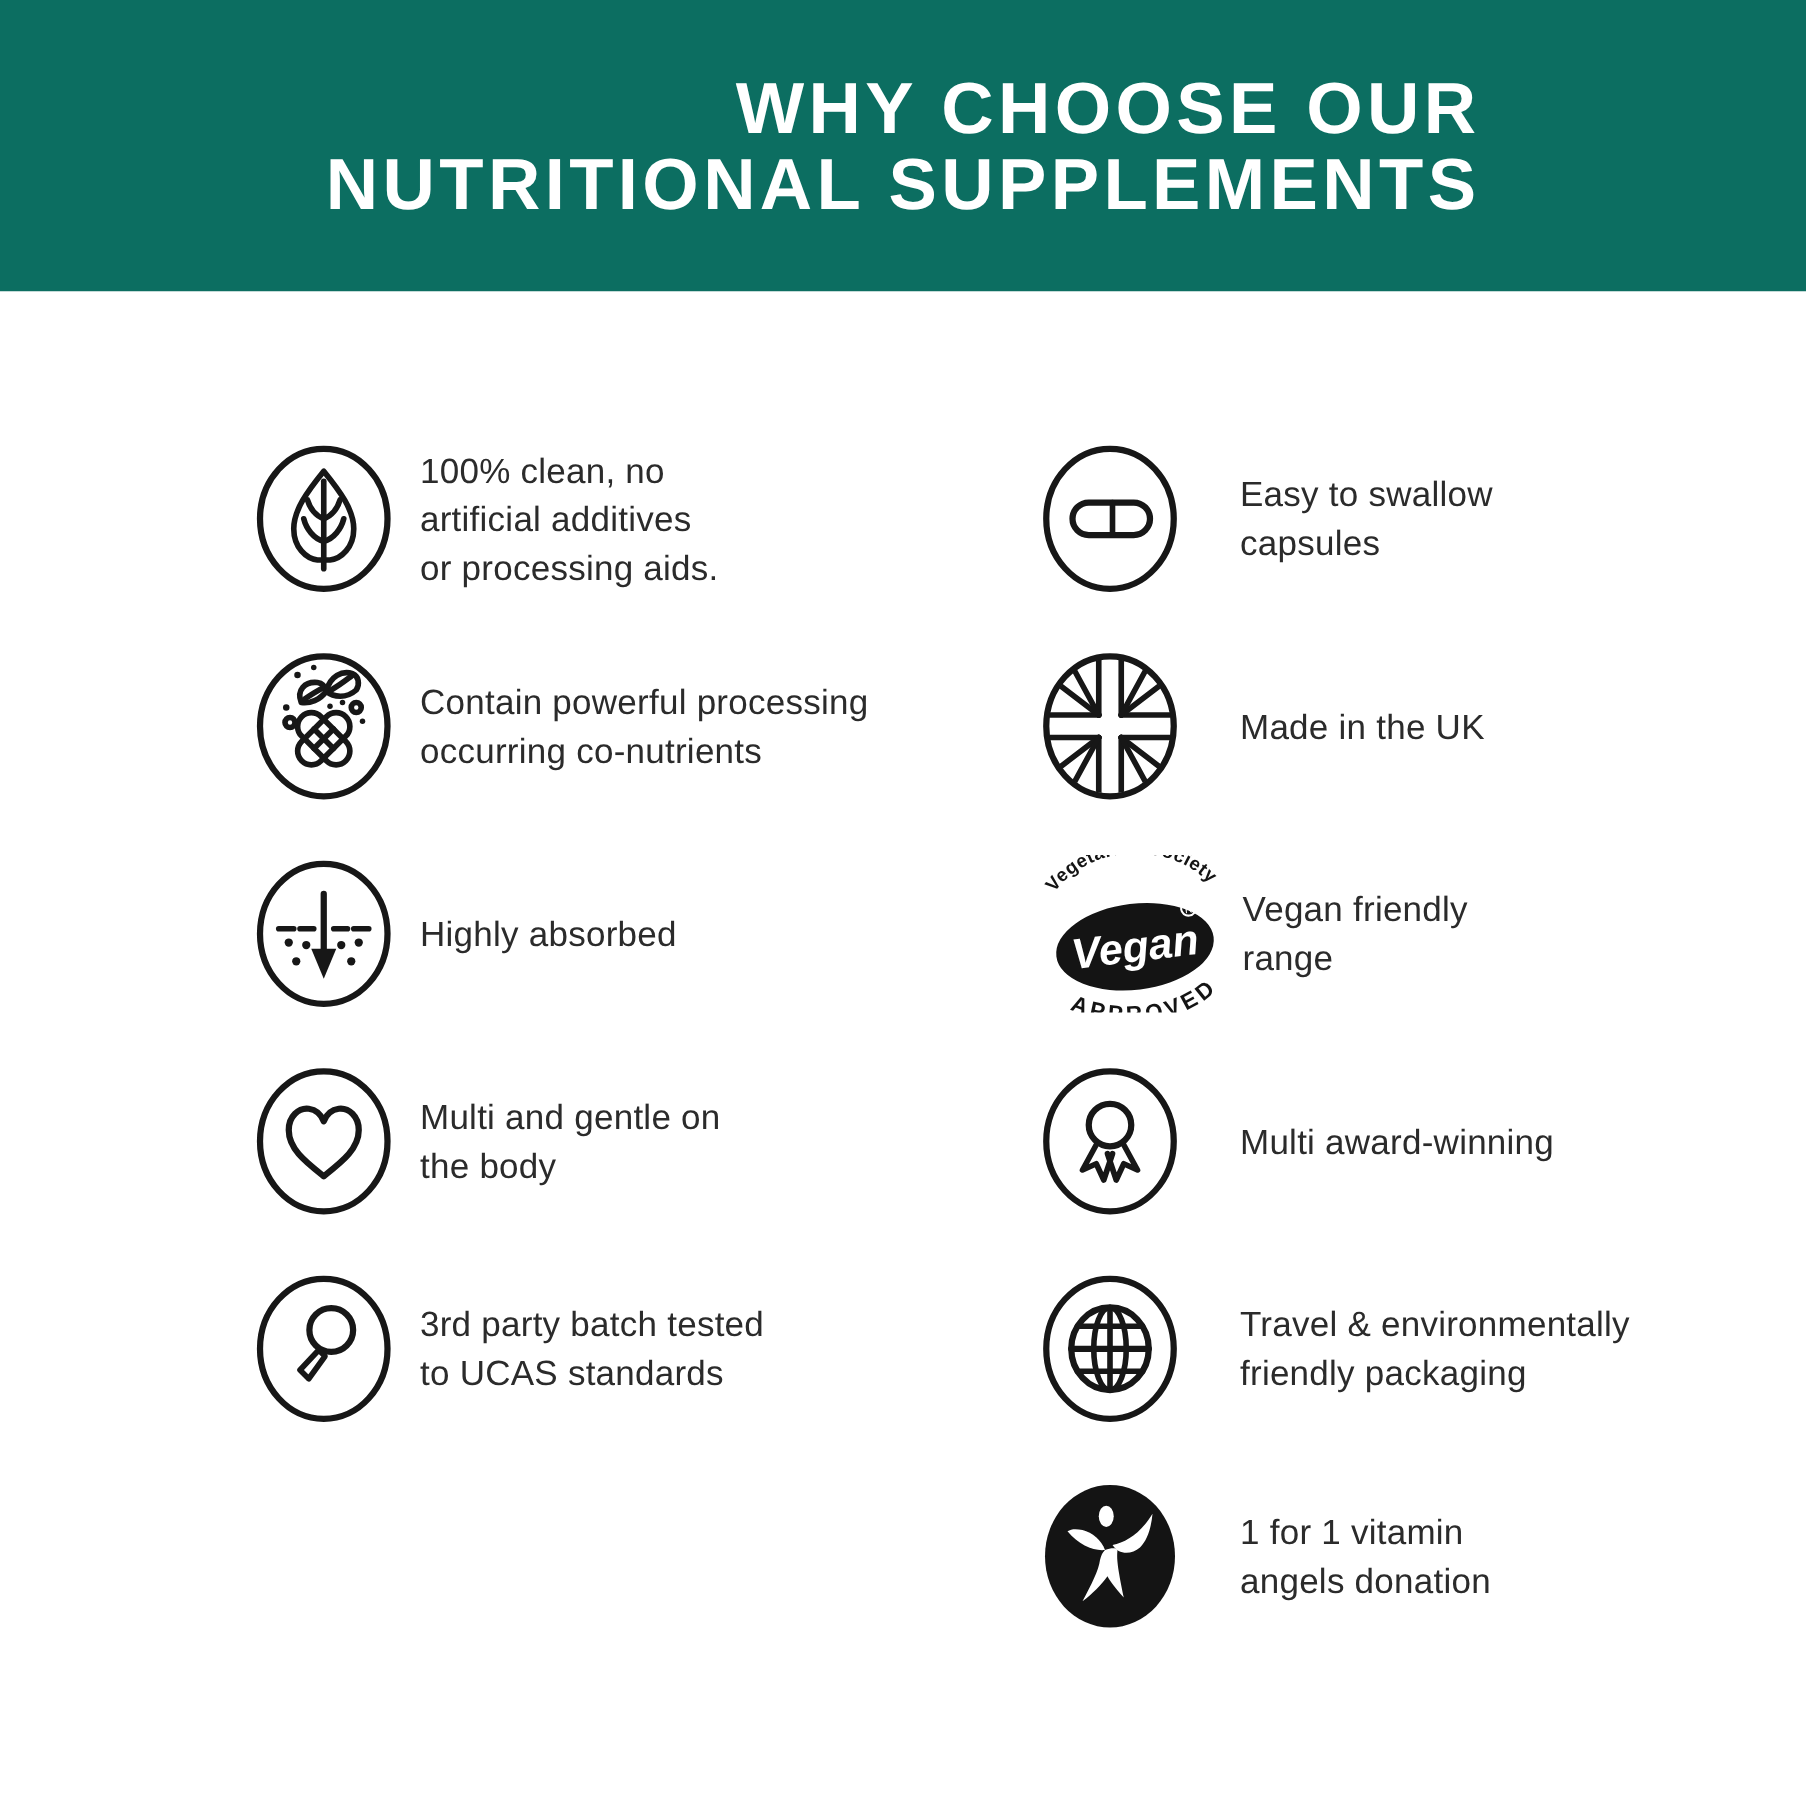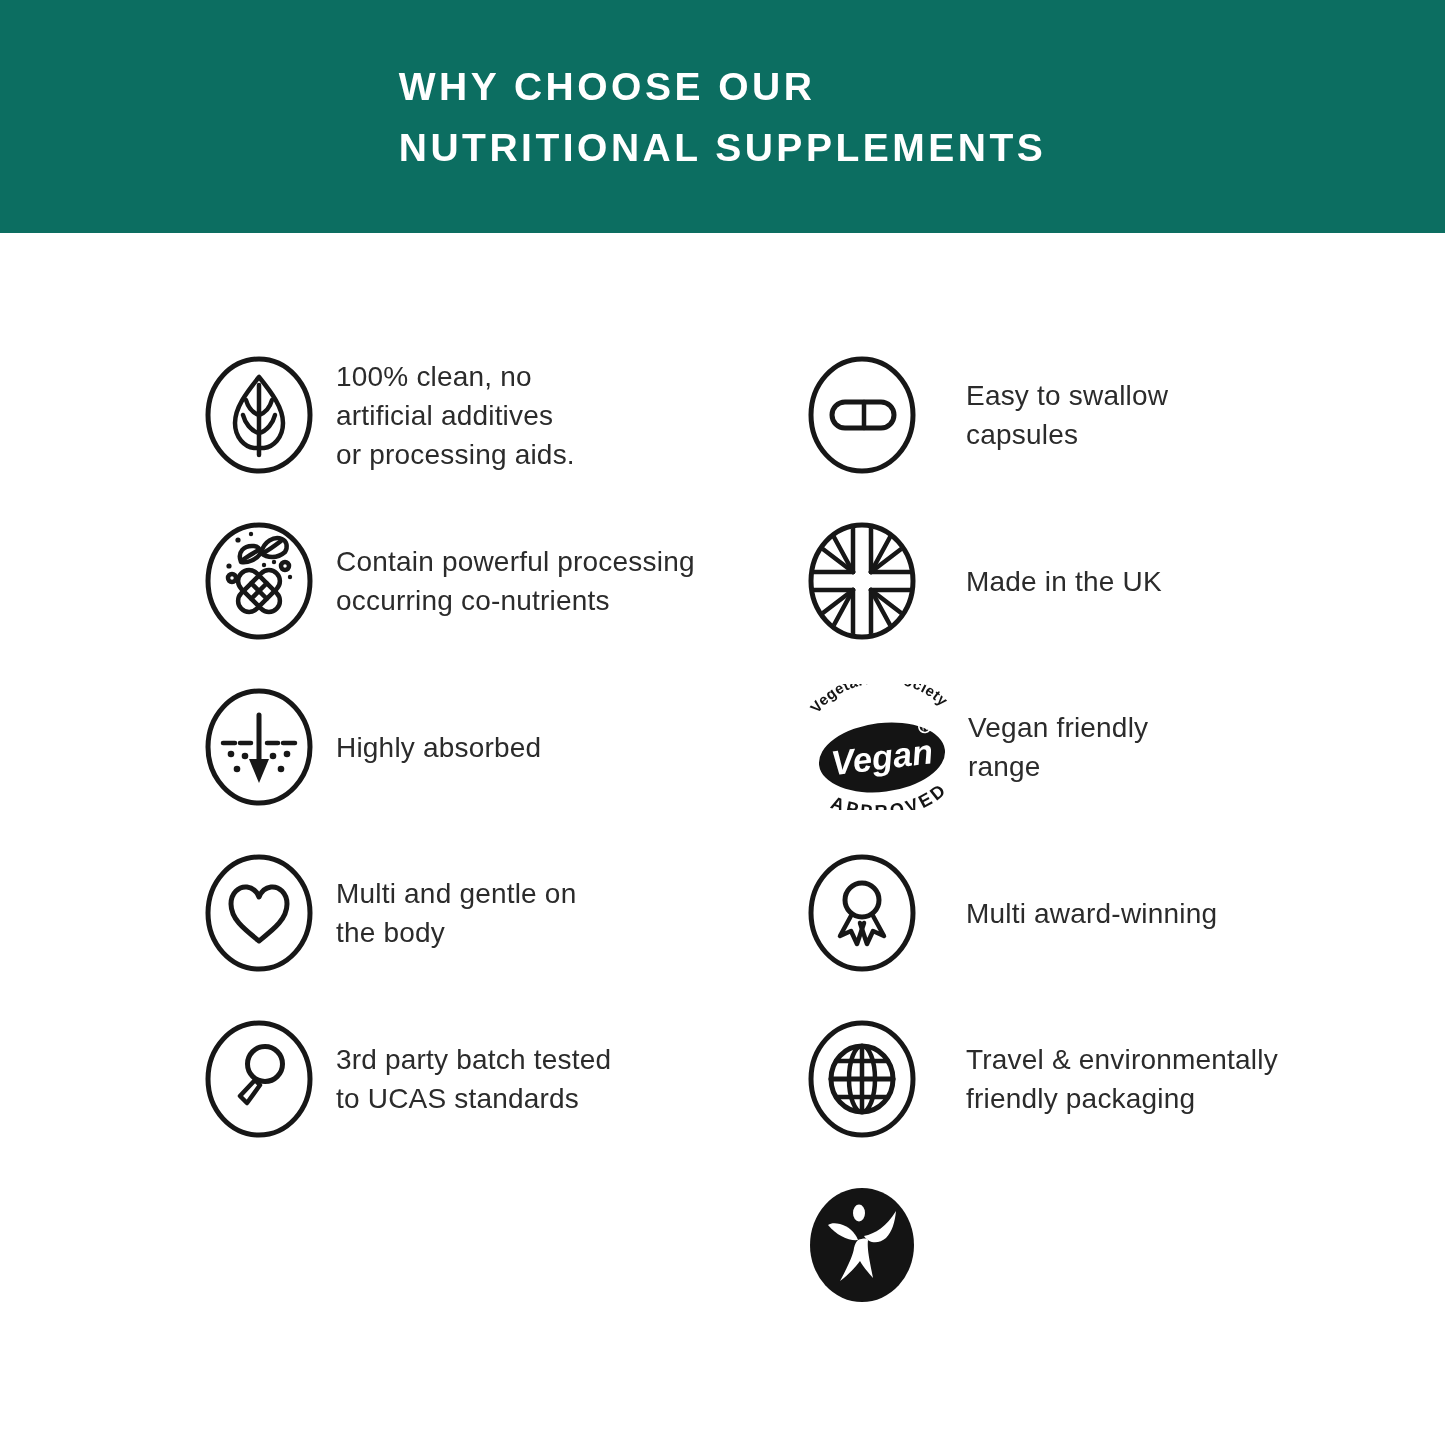--- a/index.html
+++ b/index.html
@@ -11,31 +11,31 @@
     overflow:hidden;
   }
   .banner {
     position:absolute; top:0; left:0;
     width:1445px; height:233px;
     background:#0c6e61;
     display:flex; align-items:center; justify-content:center;
   }
   .banner-title {
     color:#ffffff;
-    font-size:39px;
+    font-size:58px;
     font-weight:bold;
     letter-spacing:3.5px;
     line-height:61px;
-    text-align:left;
+    text-align:right;
     white-space:pre-line;
     margin:0;
   }
   .col { position:absolute; top:332px; }
   .col-left  { left:203px; width:575px; }
-  .col-right { left:806px; width:610px; }
+  .col-right { left:832px; width:610px; }
   .item { display:flex; align-items:center; height:166px; }
   .icon-box {
     width:112px; height:120px; flex:0 0 auto;
     display:flex; align-items:center; justify-content:center;
   }
   .col-left  .icon-box { margin-right:21px; }
   .col-right .icon-box { margin-right:48px; }
   .icon-box.badge-box { width:172px; height:130px; margin-left:-10px; margin-right:0; }
   svg.icon { width:112px; height:120px; display:block; }
   svg.badge { width:172px; height:126px; display:block; }
@@ -256,15 +256,17 @@
   <div class="item">
     <div class="icon-box">
       <svg class="icon" viewBox="0 0 110 120">
         <ellipse cx="55" cy="60" rx="52" ry="57" fill="#141414"></ellipse>
         <ellipse cx="52" cy="28" rx="6" ry="8.5" fill="#ffffff"></ellipse>
         <path fill="#ffffff" d="M21,40 C30,51 42,56 51,55 C48,47 41,41 33,39 C28,38 24,38 21,40 Z"></path>
         <path fill="#ffffff" d="M89,26 C80,41 68,49 57,51 C62,59 72,59 79,53 C85,47 88,37 89,26 Z"></path>
         <path fill="#ffffff" d="M51,55 C56,53 60,53 61,55 C60,63 62,73 66,93 C59,85 55,80 53,76 C48,83 41,90 33,96 C40,83 46,71 47,63 C48,59 49,57 51,55 Z"></path>
       </svg>
     </div>
+    <div class="item-text">1 for 1 vitamin
+angels donation</div>
   </div>
 
 </div>
 
 </body></html>

